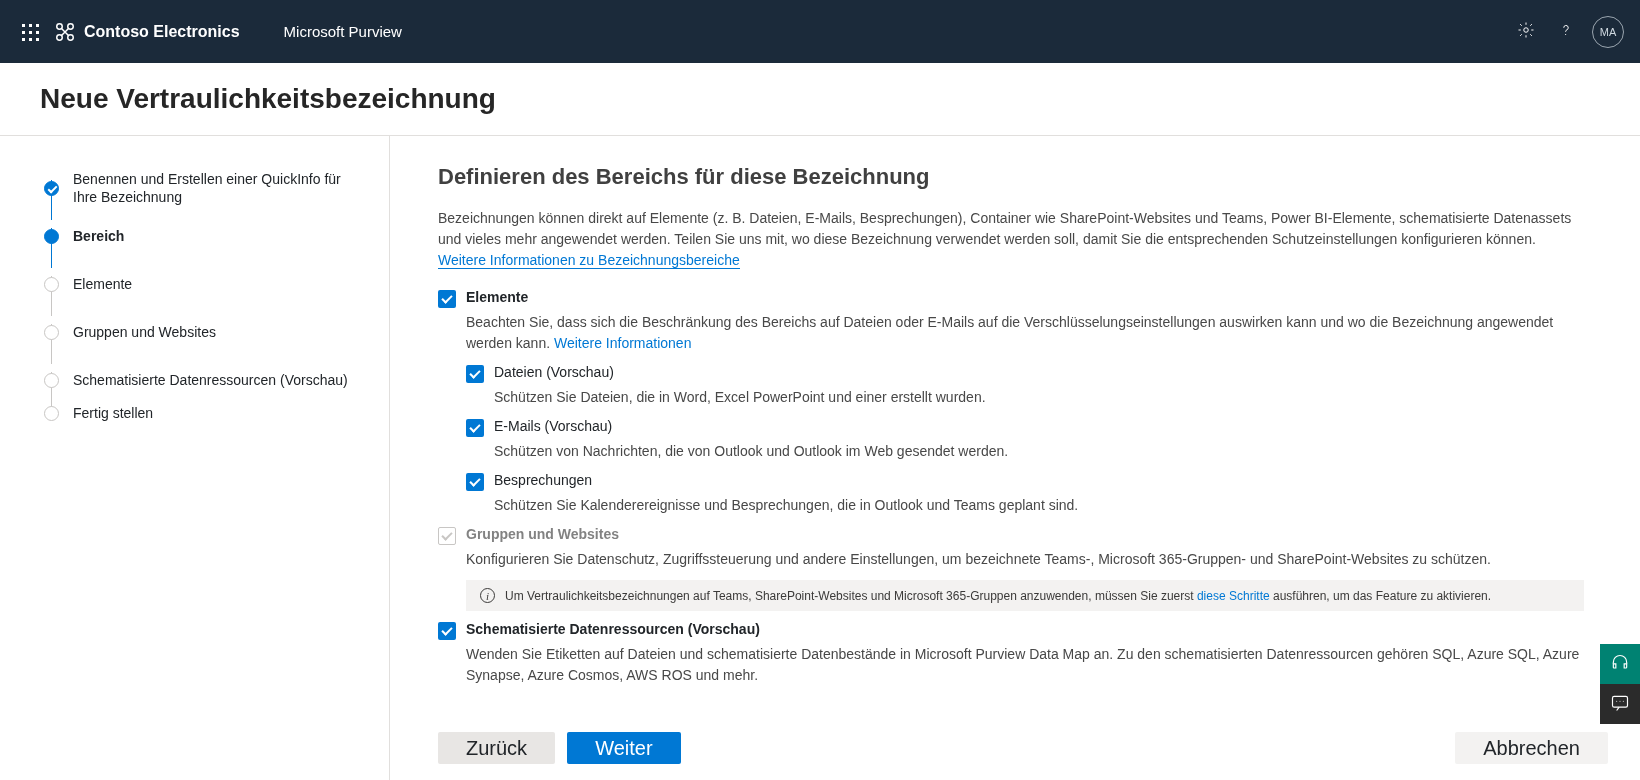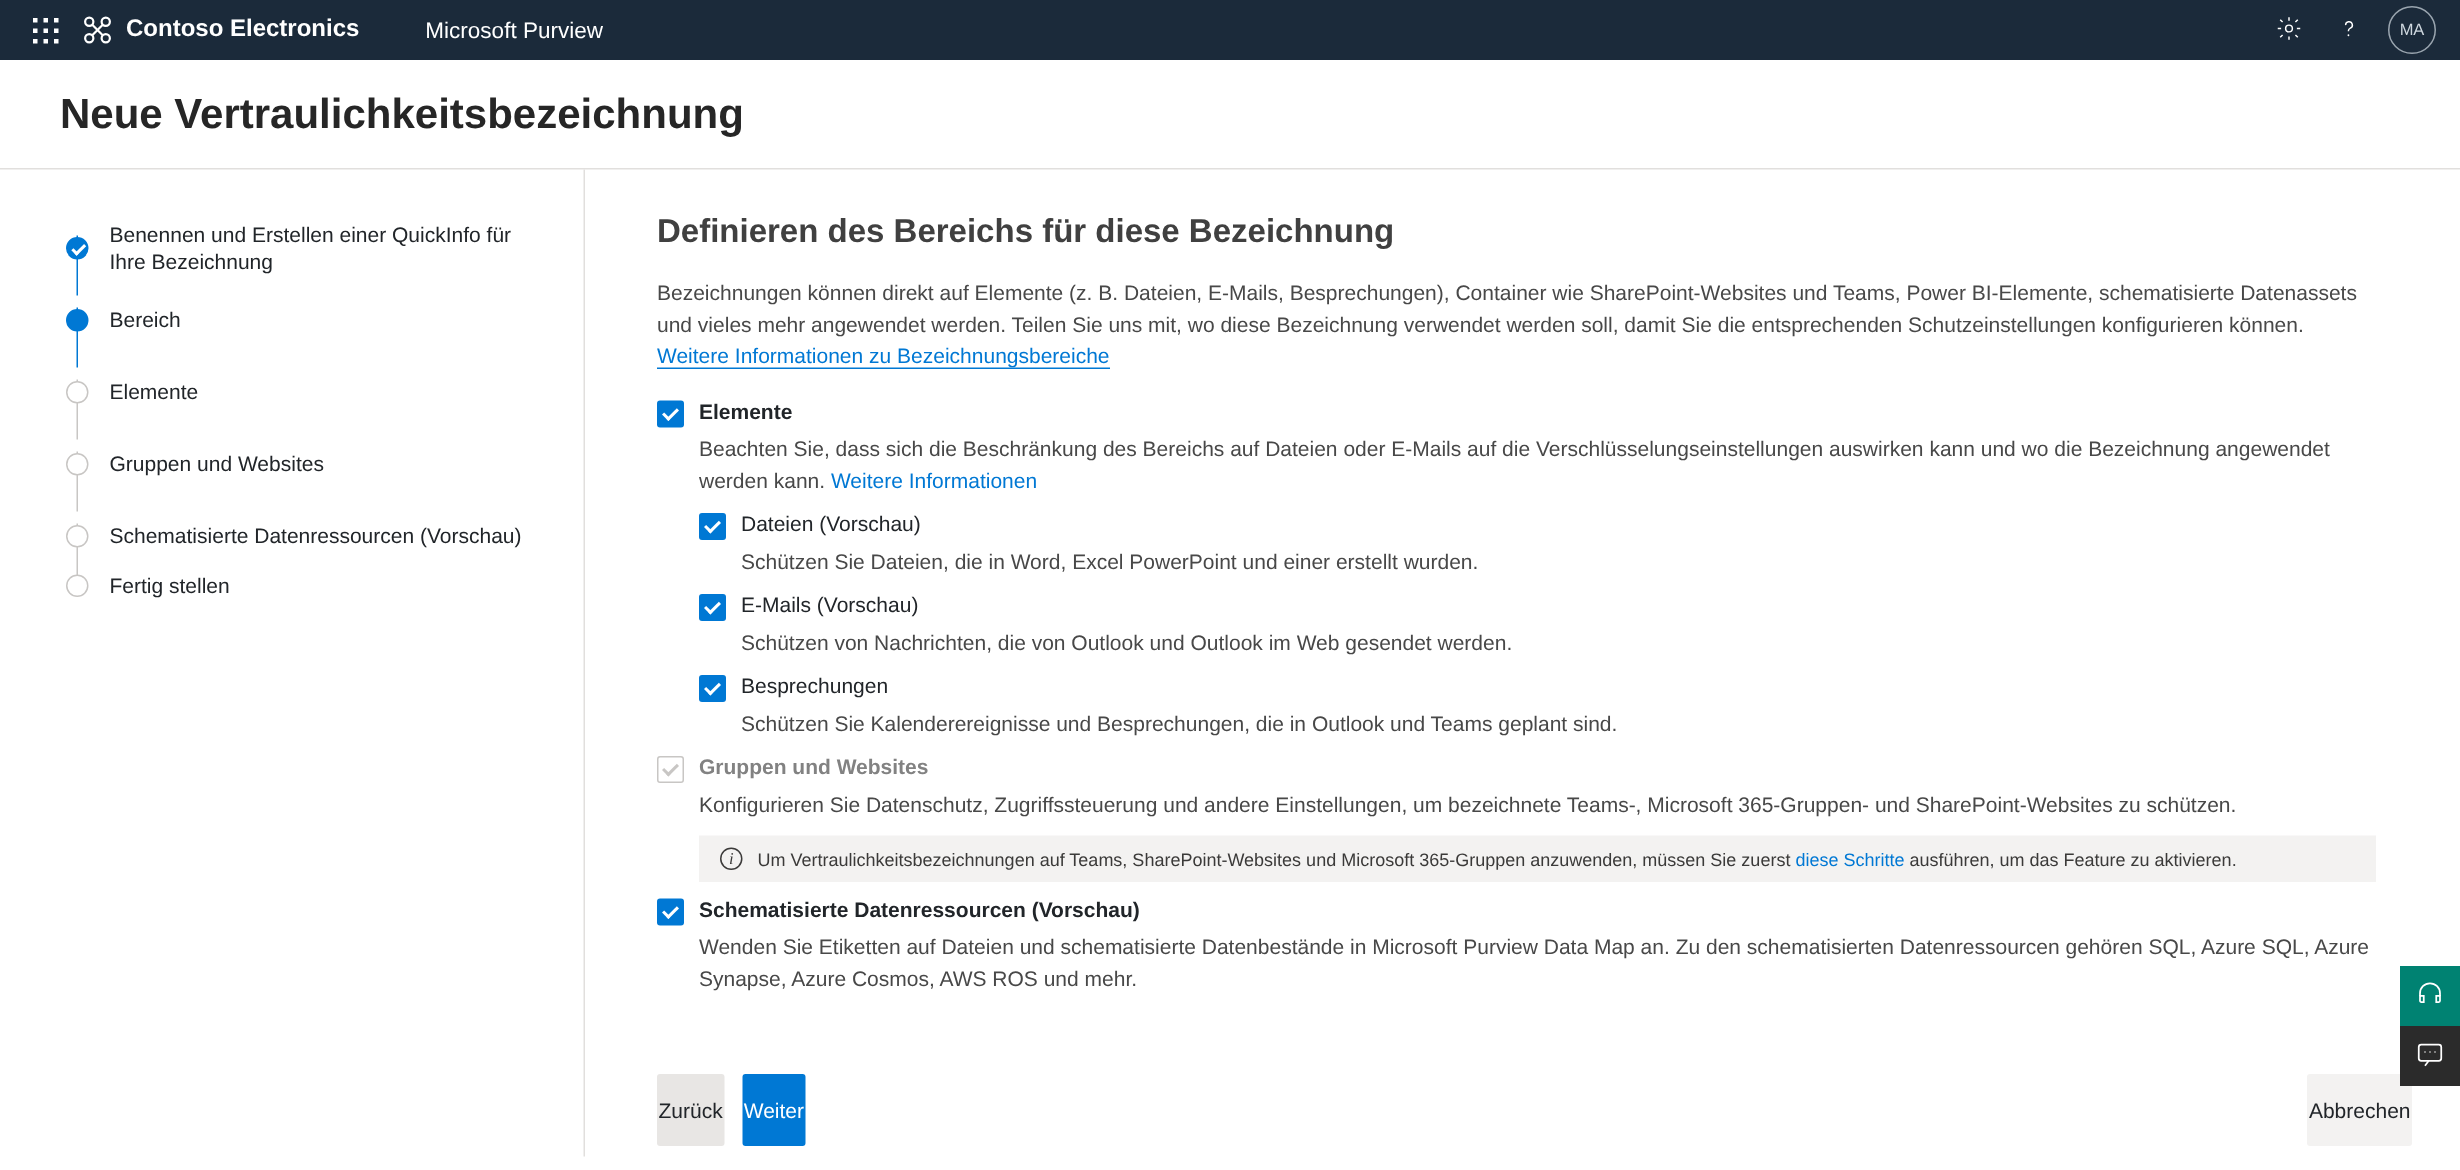--- a/index.html
+++ b/index.html
@@ -11,21 +11,21 @@
     --light-gray:#f3f2f1;
     --text-dark:#212529;
     --text-mid:#484848;
     --text-muted:#828282;
   }
   *{box-sizing:border-box}
   html,body{margin:0;height:100%;font-family:"Segoe UI",Segoe,Tahoma,Arial,sans-serif;color:var(--text-dark);font-size:14px;}
   a.link{color:var(--blue-accent);text-decoration:none;border-bottom:1px solid var(--blue-accent)}
   a.link-plain{color:var(--blue-accent);text-decoration:none}
   
-  .topbar{height:40px;background:var(--navy);color:#fff;display:flex;align-items:center;padding:0 10px;justify-content:center;}
+  .topbar{height:63px;background:var(--navy);color:#fff;display:flex;align-items:center;padding:0 10px;justify-content:center;}
   .icon-btn{width:40px;height:48px;display:flex;align-items:center;justify-content:center;cursor:pointer}
   .waffle{width:16px;height:16px;display:grid;grid-template-columns:repeat(3,3px);grid-template-rows:repeat(3,3px);gap:4px}
   .waffle span{background:#fff;width:3px;height:3px;display:block}
   .brand{display:flex;align-items:center;margin-left:4px}
   .brand-logo{width:22px;height:22px;margin-right:8px;}
   .brand-logo svg{display:block}
   .brand-name{font-weight:600;font-size:16px}
   .product{margin-left:44px;font-size:15px}
   .topbar .spacer{flex:1}
   .gear svg,.help svg{stroke:#fff;fill:none;stroke-width:1.3}
@@ -40,41 +40,41 @@
   .step{display:flex;align-items:center;position:relative;min-height:48px}
   .step:last-child{min-height:auto}
   .step-conn{position:absolute;left:7px;top:16px;bottom:-8px;width:1px;background:#c8c6c4}
   .step:last-child .step-conn{display:none}
   .step.done .step-conn,.step.active .step-conn{background:var(--blue-accent)}
   .step-circle{width:15px;height:15px;border:1.5px solid #c8c6c4;border-radius:50%;flex-shrink:0;background:#fff;position:relative;z-index:1}
   .step.done .step-circle{background:var(--blue-accent);border-color:var(--blue-accent)}
   .step.done .step-circle::after{content:"";position:absolute;left:3px;top:4px;width:7px;height:3px;border-left:2px solid #fff;border-bottom:2px solid #fff;transform:rotate(-45deg)}
   .step.active .step-circle{border-color:var(--blue-accent);background:var(--blue-accent)}
   .step-label{margin-left:14px;padding-top:0;line-height:1.3}
-  .step.active .step-label{font-weight:400}
+  .step.active .step-label{font-weight:700}
   
   .main h1{font-size:22px;font-weight:600;color:#404040;margin:0 0 18px 0}
   .main p.lead{color:var(--text-mid);line-height:1.5;margin:0 0 18px 0}
   .check{display:flex;align-items:flex-start;margin:8px 0 4px 0}
   .check-box{width:18px;height:18px;border-radius:2px;flex-shrink:0;margin-top:1px;margin-right:10px;position:relative}
   .check-box.checked{background:var(--blue-accent);}
   .check-box.checked::after{content:"";position:absolute;left:4px;top:5px;width:8px;height:4px;border-left:2px solid #fff;border-bottom:2px solid #fff;transform:rotate(-45deg)}
   .check-box.disabled{background:#fff;border:1px solid #c8c6c4}
   .check-box.disabled::after{content:"";position:absolute;left:3px;top:4px;width:8px;height:4px;border-left:2px solid #c8c6c4;border-bottom:2px solid #c8c6c4;transform:rotate(-45deg)}
   .check-label{font-weight:600;color:var(--text-dark)}
   .check-desc{color:var(--text-mid);line-height:1.5;margin:2px 0 10px 28px}
   .sub-checks{margin-left:28px}
   .sub-checks .check-label{font-weight:400}
   .sub-checks .check-desc{margin-left:28px;margin-bottom:10px}
   .disabled-text{color:var(--text-muted)}
   .info-bar{background:var(--light-gray);margin:6px 0 10px 28px;padding:8px 14px;display:flex;align-items:center;font-size:12px;color:#3b3a39}
   .info-bar .i{width:15px;height:15px;border:1px solid #3b3a39;border-radius:50%;display:flex;align-items:center;justify-content:center;margin-right:10px;font-style:italic;font-family:Georgia,serif;font-size:11px;flex-shrink:0}
   
   .footer{position:fixed;bottom:16px;left:438px;right:32px;display:flex;align-items:center}
-  .btn{height:48px;padding:0 1px;border-radius:2px;font-size:14px;cursor:pointer;border:none}
+  .btn{height:32px;padding:0 28px;border-radius:2px;font-size:20px;cursor:pointer;border:none}
   .btn.secondary{background:#e8e6e4;color:var(--text-dark);margin-right:12px}
   .btn.primary{background:var(--blue-accent);color:#fff}
   .footer .right{margin-left:auto}
   .btn.ghost{background:var(--light-gray);color:var(--text-dark)}
   
   .float-btn{position:fixed;right:0;width:40px;height:40px;display:flex;align-items:center;justify-content:center;cursor:pointer}
   .float-support{bottom:96px;background:var(--teal)}
   .float-feedback{bottom:56px;background:#2b2b2b}
   .float-btn svg{stroke:#fff;fill:none;stroke-width:1.4}
 </style>

